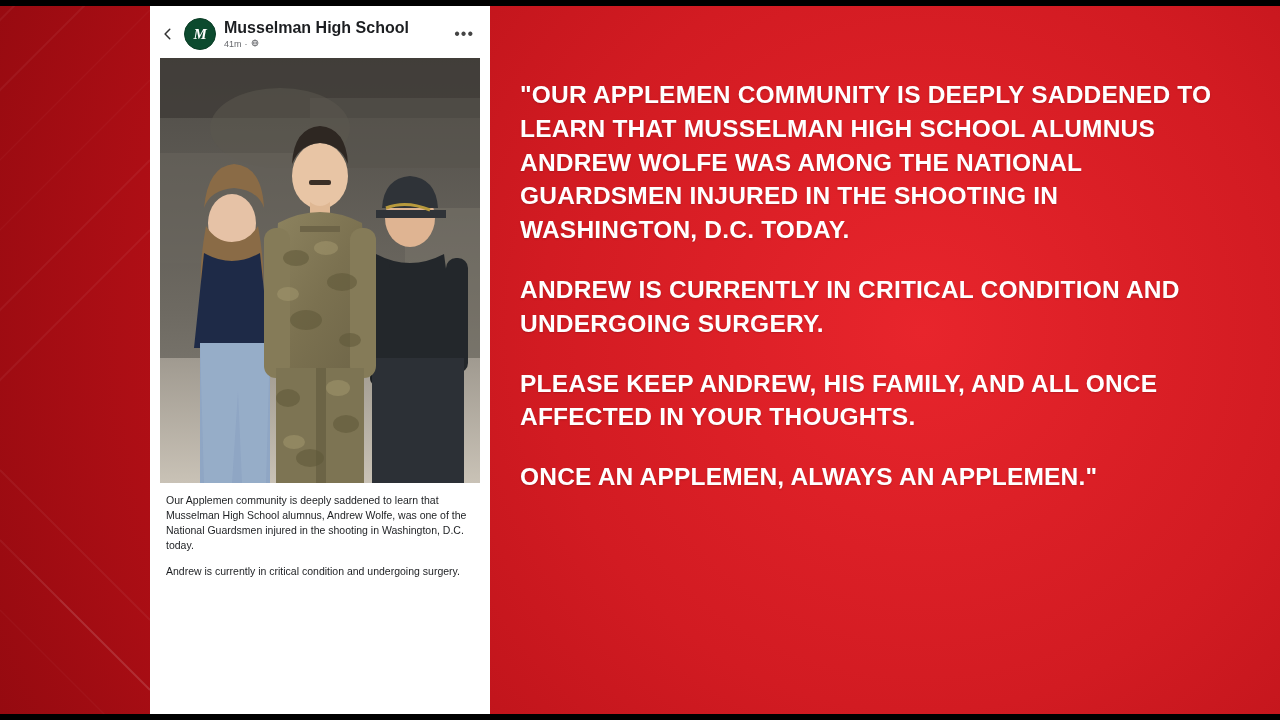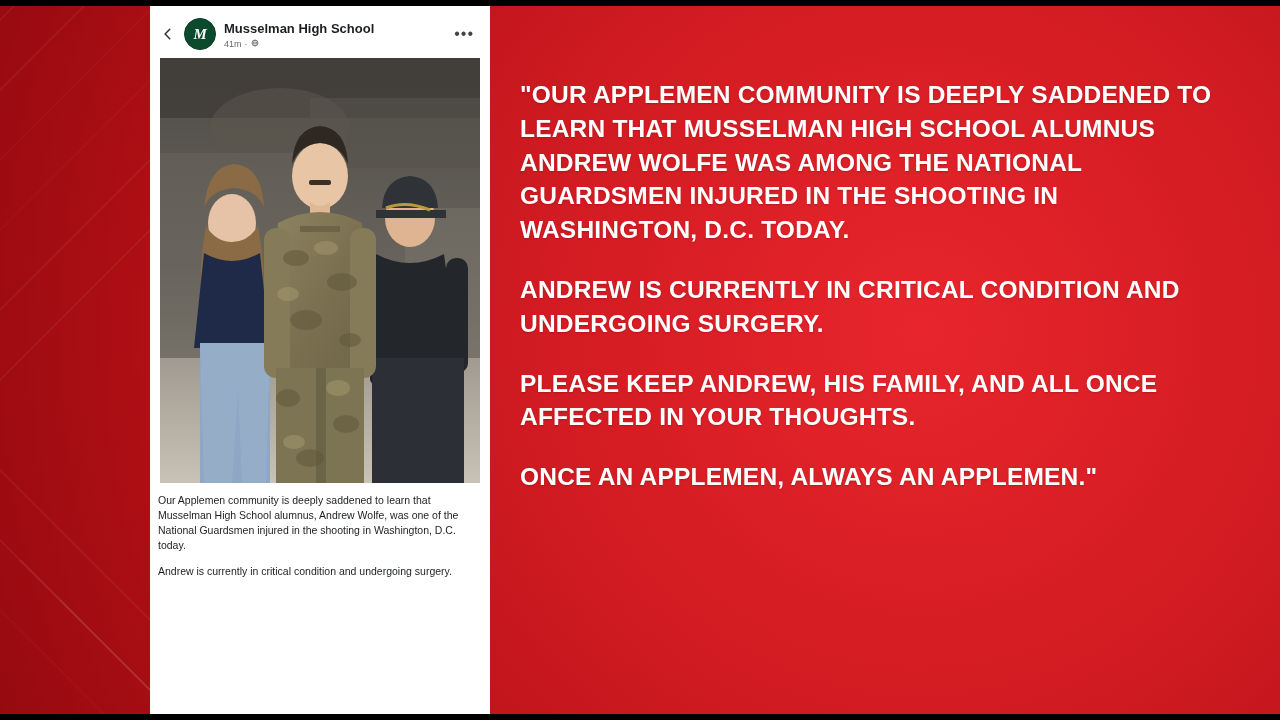--- a/index.html
+++ b/index.html
@@ -96,21 +96,21 @@
   .avatar .mark {
     font-family: "Liberation Serif", serif;
     font-style: italic;
   }
   .poster-info {
     flex: 1 1 auto;
     min-width: 0;
     line-height: 1.15;
   }
   .poster-name {
-    font-size: 13px;
+    font-size: 16px;
     font-weight: bold;
     color: #1c1e21;
     white-space: nowrap;
     overflow: hidden;
     text-overflow: ellipsis;
   }
   .poster-meta {
     font-size: 9px;
     color: #65676b;
     display: flex;
@@ -135,21 +135,21 @@
   .post-photo {
     position: relative;
     margin: 2px 10px 0 10px;
     height: 425px;
     overflow: hidden;
     background: #6d6a63;
   }
   .photo-svg { display: block; width: 100%; height: 100%; }
 
   .post-text {
-    padding: 10px 12px 0 8px;
+    padding: 10px 12px 0 16px;
     font-size: 10.5px;
     line-height: 1.42;
     color: #1c1e21;
   }
   .post-text p { margin: 0 0 11px 0; }
 
   
   .quote-block {
     position: absolute;
     left: 520px;

